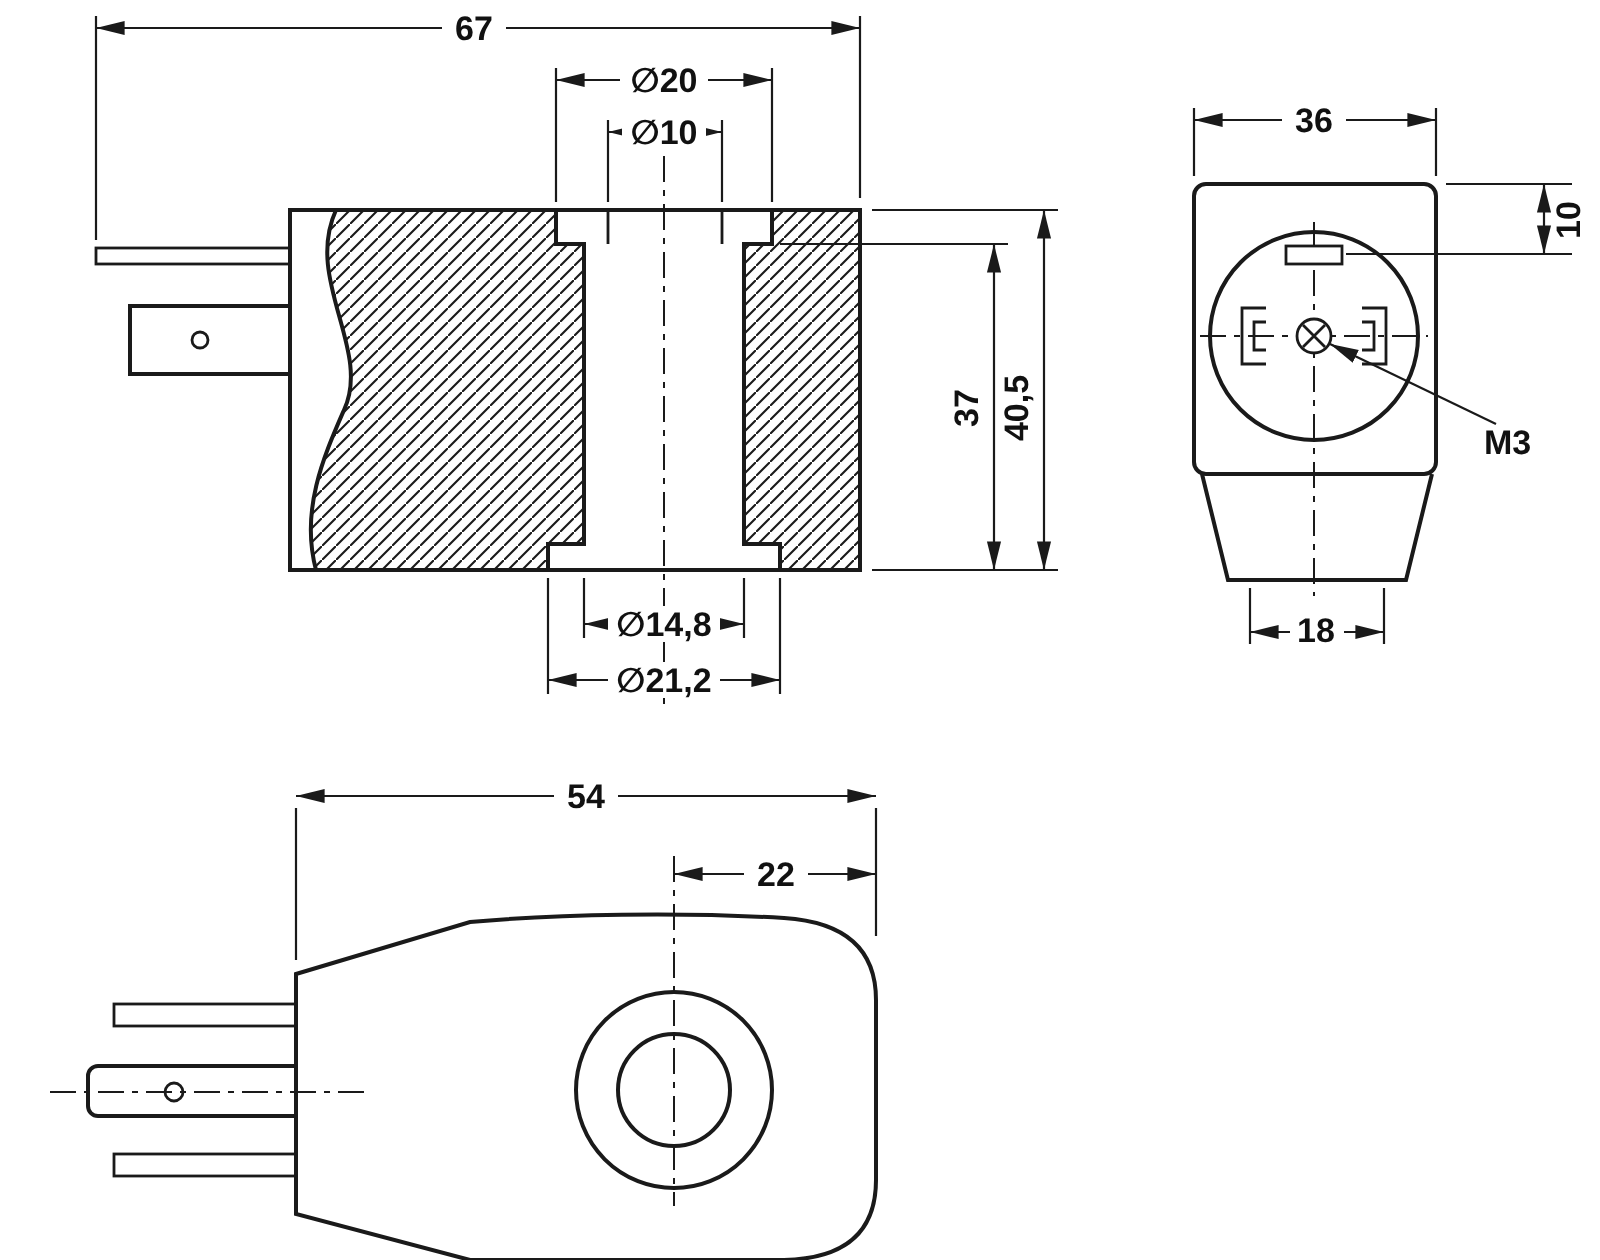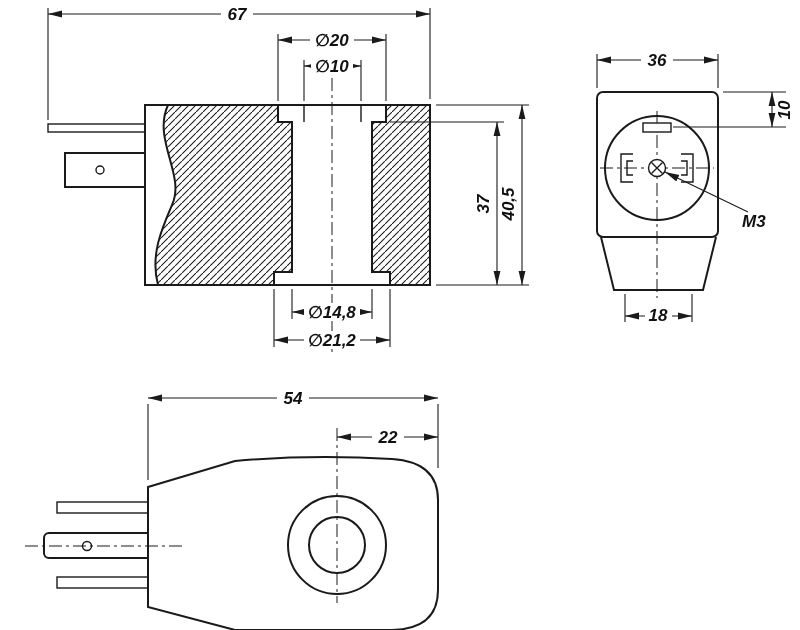--- a/index.html
+++ b/index.html
@@ -1,20 +1,19 @@
 <!DOCTYPE html>
 <html><head>
 <meta charset="utf-8">
 <style>
   html,body{margin:0;padding:0;background:#ffffff;}
   .frame{
     width:800px;height:630px;position:relative;overflow:hidden;
     background:#ffffff;
     font-family:"Liberation Sans","DejaVu Sans",sans-serif;
-    font-style:italic;
   }
   svg{display:block;}
   text{
     font-family:"Liberation Sans","DejaVu Sans",sans-serif;
     font-size:17px;font-weight:bold;fill:#111111;
   }
   .oline{fill:#ffffff;stroke:#1a1a1a;stroke-width:2;}
   .olinen{fill:none;stroke:#1a1a1a;stroke-width:2;}
   .thin{fill:none;stroke:#1a1a1a;stroke-width:1.4;}
   .thinw{fill:#ffffff;stroke:#1a1a1a;stroke-width:1.4;}

